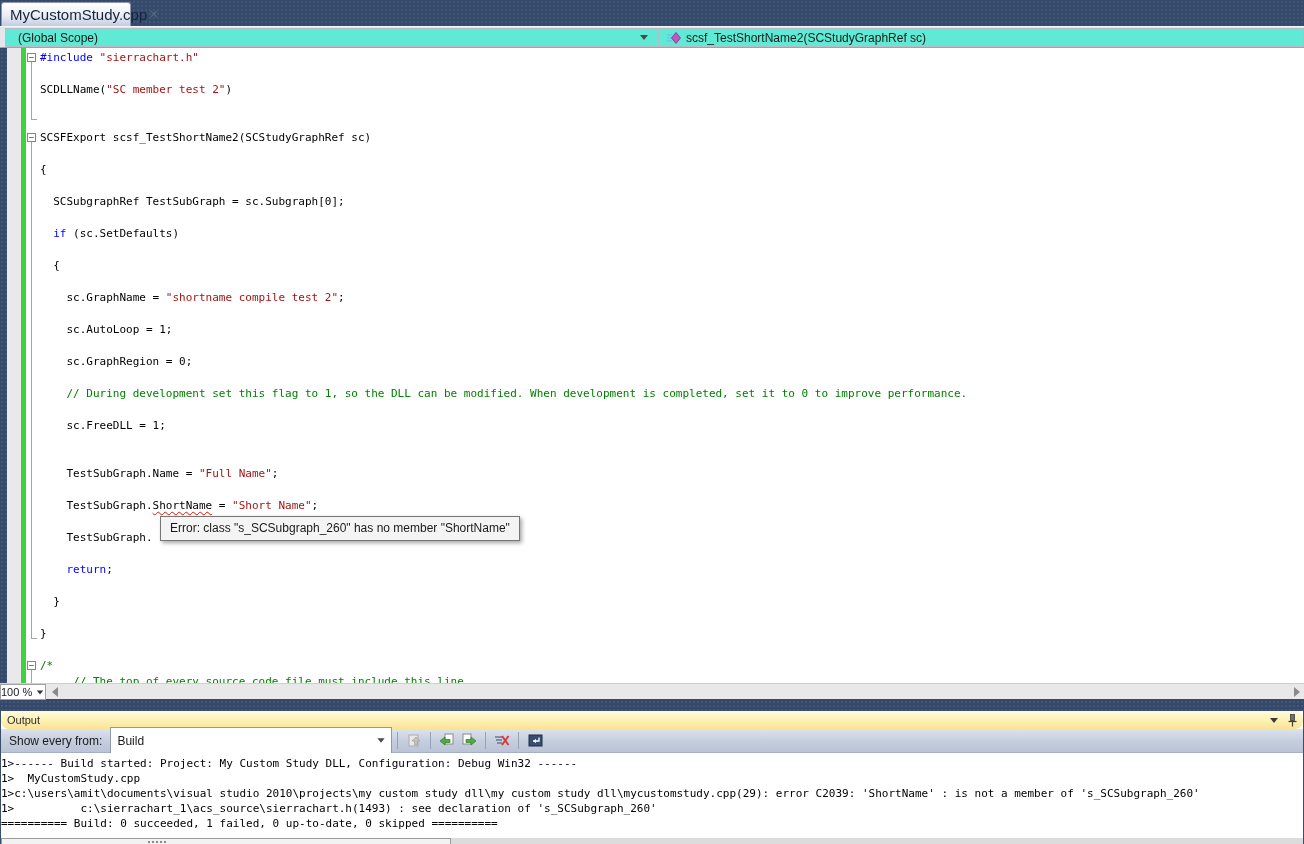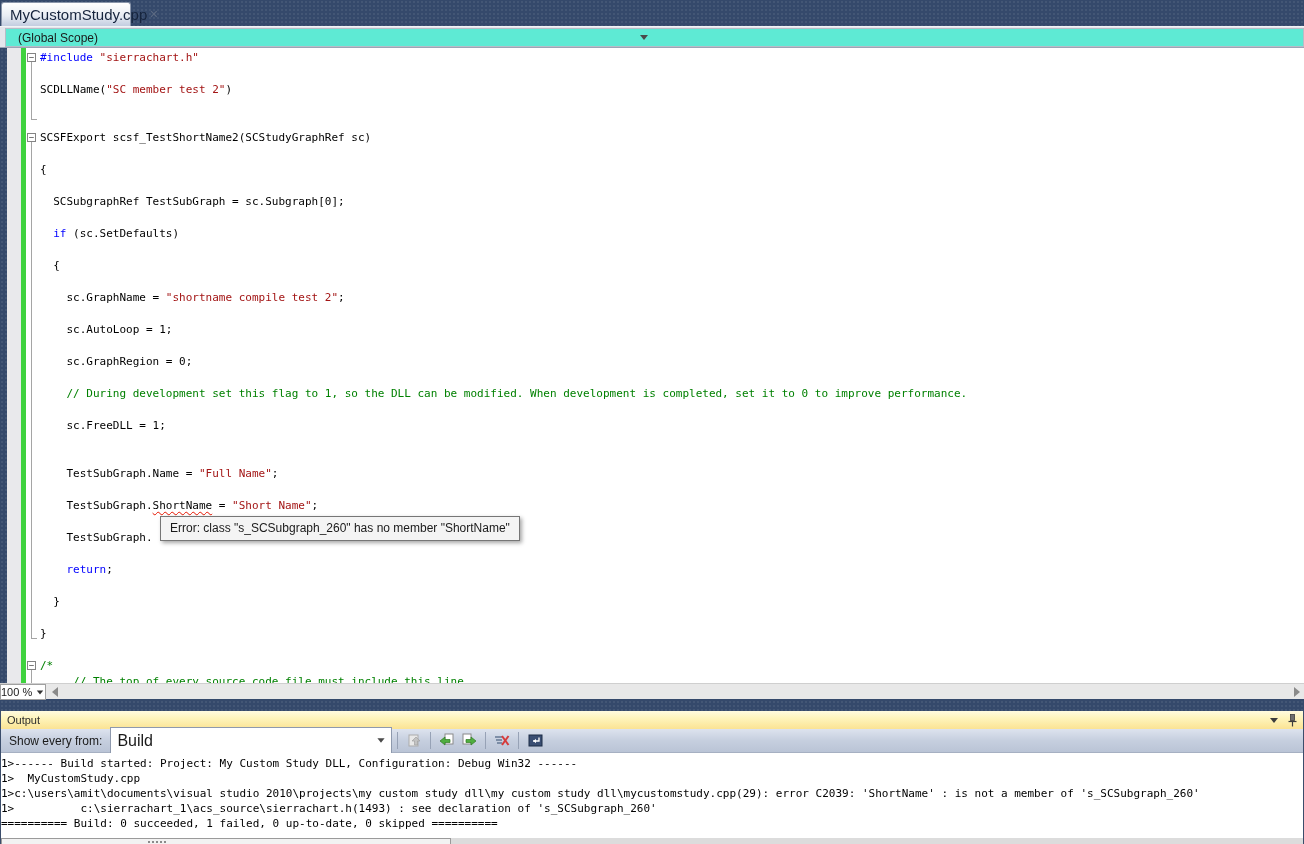--- a/index.html
+++ b/index.html
@@ -73,28 +73,28 @@
   .sb-right { right:4px; border-left:6px solid #8a8a8a; }
 
   .gap-strip { position:absolute; left:0; top:699px; width:1304px; height:12px; }
 
   
   .output-panel { position:absolute; left:0; top:711px; width:1304px; height:133px;
     border-left:1px solid #3b4d6b; border-right:1px solid #3b4d6b; background:#fff; }
   .out-title { position:absolute; left:0; top:0; width:100%; height:18px;
     background:linear-gradient(#fffbе0,#fef4bc 40%,#fbe394); 
     background:linear-gradient(#fffbe0,#fef4bc 40%,#fbe394);
-    display:flex; align-items:center; padding:0 6px; font-size:11px; color:#2d2d2d; }
+    display:flex; align-items:center; padding:0 6px; font-size:11px; color:#2d2d2d;border-radius:8px; }
   .out-title-icons { margin-left:auto; display:flex; align-items:center; gap:10px; }
   .win-menu-arrow { width:0; height:0; border-left:4px solid transparent; border-right:4px solid transparent; border-top:5px solid #3c3c3c; }
   .out-toolbar { position:absolute; left:0; top:18px; width:100%; height:24px;
     background:linear-gradient(#dde3ee,#c6cfdf 50%,#bac4d6); border-bottom:1px solid #a6b0c2;
     display:flex; align-items:center; padding-left:8px; font-size:12px; color:#1a1a1a; }
   .src-combo { margin-left:8px; width:282px; height:27px; background:#ffffff; border:1px solid #8e99ad;
-    display:flex; align-items:center; padding:0 6px; font-size:16px; position:relative; }
+    display:flex; align-items:center; padding:0 6px; font-size:12px; position:relative; }
   .src-combo .dd-arrow { position:absolute; right:6px; transform:scale(0.9); }
   .tb-sep { width:1px; height:17px; background:#97a2b6; margin:0 5px; }
   .tb-btn { width:22px; height:20px; display:flex; align-items:center; justify-content:center; }
 
   .out-text { position:absolute; left:0; top:42px; width:100%; height:85px; background:#ffffff; overflow:hidden;
     font-family:"DejaVu Sans Mono","Liberation Mono",monospace; font-size:11px; line-height:15px;
     color:#000; padding:3px 0 0 0; white-space:pre; }
   .out-line { height:15px; }
 
   .out-hscroll { position:absolute; left:0; top:127px; width:100%; height:6px; background:#dcdcdc; overflow:hidden; }
@@ -112,20 +112,29 @@
     <span class="tab-title">MyCustomStudy.cpp</span>
     <span class="tab-close">✕</span>
   </div>
 </div>
 
 <div class="navbar">
   <div class="nav-combo-wrap">
     <div class="nav-scope">
       <span>(Global Scope)</span>
       <span class="dd-arrow"></span>
+    </div>
+    <div class="nav-member">
+      <svg width="14" height="12" viewBox="0 0 14 12">
+        <rect x="0" y="2" width="5" height="1.6" fill="#6fc6e0"></rect>
+        <rect x="0" y="5" width="5" height="1.6" fill="#6fc6e0"></rect>
+        <rect x="0" y="8" width="5" height="1.6" fill="#6fc6e0"></rect>
+        <polygon points="9,0.5 13.5,6 9,11.5 4.5,6" fill="#c155c1" stroke="#8c2e8c" stroke-width="0.8"></polygon>
+      </svg>
+      <span>scsf_TestShortName2(SCStudyGraphRef sc)</span>
     </div>
   </div>
 </div>
 
 <div class="editor">
   <div class="ed-leftedge"></div>
   <div class="ed-gutter"></div>
   <div class="ed-changebar"></div>
 
   <div class="fold-line" style="left:31px; top:14px; height:58px;"></div>

